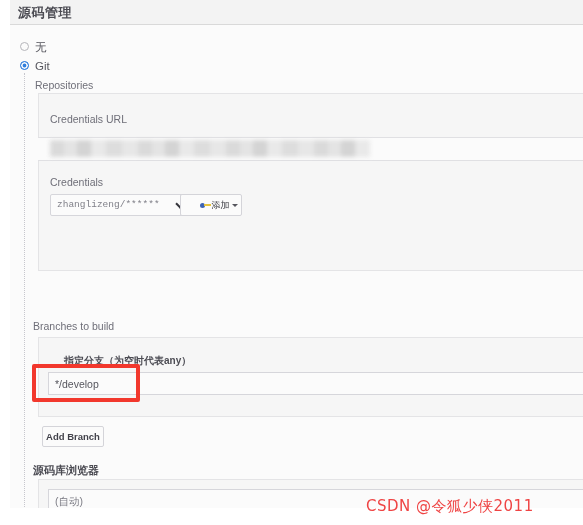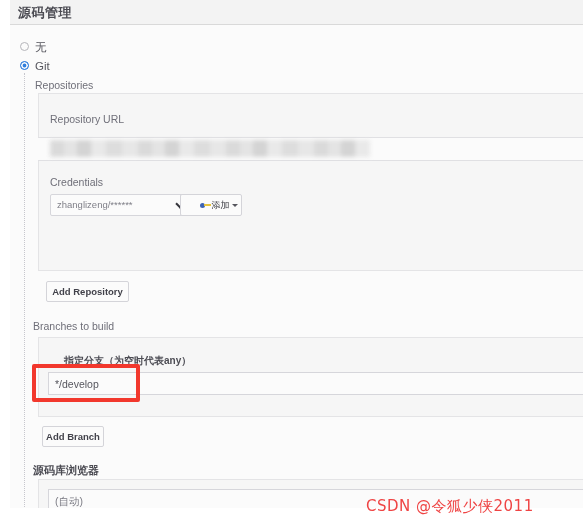--- a/index.html
+++ b/index.html
@@ -194,20 +194,21 @@
     background: #ffffff;
     border: 1px solid #d9d9de;
     border-radius: 2px;
     box-sizing: border-box;
     font-size: 9.5px;
     color: #7f7f88;
     line-height: 20px;
     padding-left: 6px;
     white-space: nowrap;
     overflow: hidden;
+    font-family: Liberation Mono, monospace;
   }
   .select-caret {
     position: absolute;
     right: 7px;
     top: 4px;
     width: 9px;
     height: 9px;
   }
   .select-caret::before {
     content: "";
@@ -347,37 +348,36 @@
   <div class="radio-row checked" id="radio-git">
     <span class="dot"></span><span class="rlabel">Git</span>
   </div>
 
   <div class="guide"></div>
 
   <div class="field-label" id="lbl-repositories">Repositories</div>
 
   <div class="panel" id="repos-card"></div>
 
-  <div class="field-label" id="lbl-repo-url">Repository URL</div>
+  <div class="field-label" id="lbl-repo-url">Credentials URL</div>
 
   <div id="repo-url-input"></div>
   <div id="repo-url-redacted"></div>
 
   <div class="field-label" id="lbl-credentials">Credentials</div>
 
   <div class="select-box">
     <span>zhanglizeng/******</span>
     <span class="select-caret"></span>
   </div>
 
   <div class="btn" id="add-credentials-btn">
     <span class="keyicon"></span><span class="btn-text">添加</span><span class="mini-caret"></span>
   </div>
 
-  <div class="btn" id="add-repo-btn">Add Repository</div>
 
   <div class="field-label" id="lbl-branches">Branches to build</div>
 
   <div class="panel" id="branch-card"></div>
 
   <div class="field-label cn" id="lbl-branch-spec">指定分支（为空时代表any）</div>
 
   <div class="text-input" id="branch-input">*/develop</div>
 
   <div id="branch-highlight"></div>

